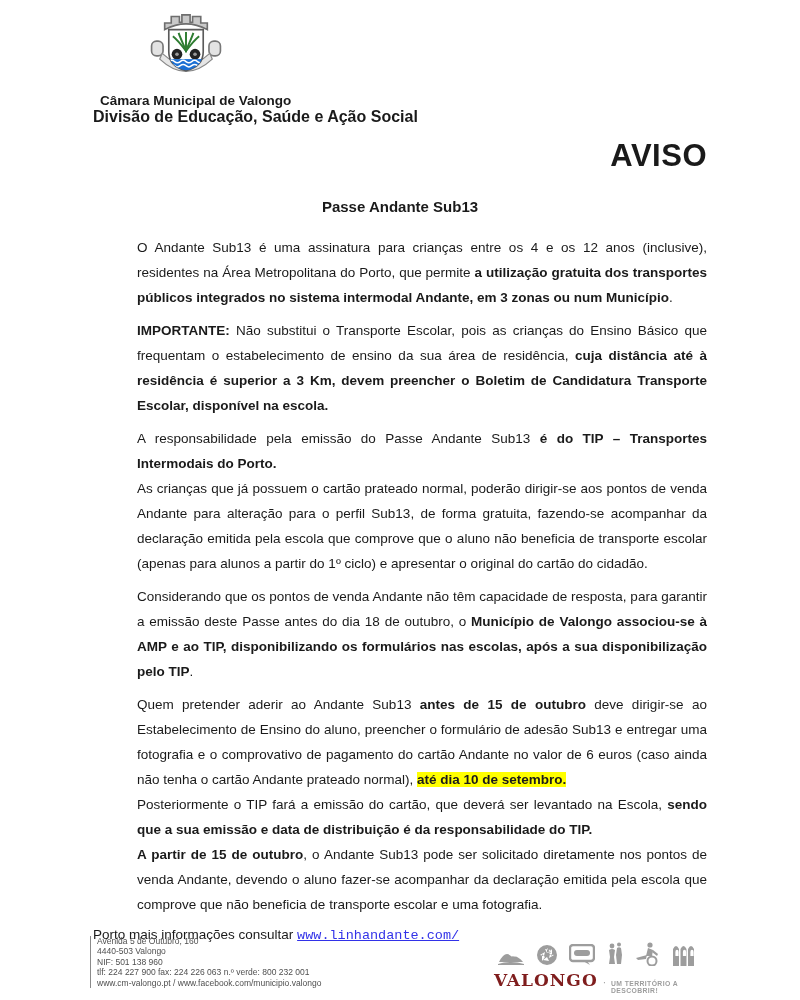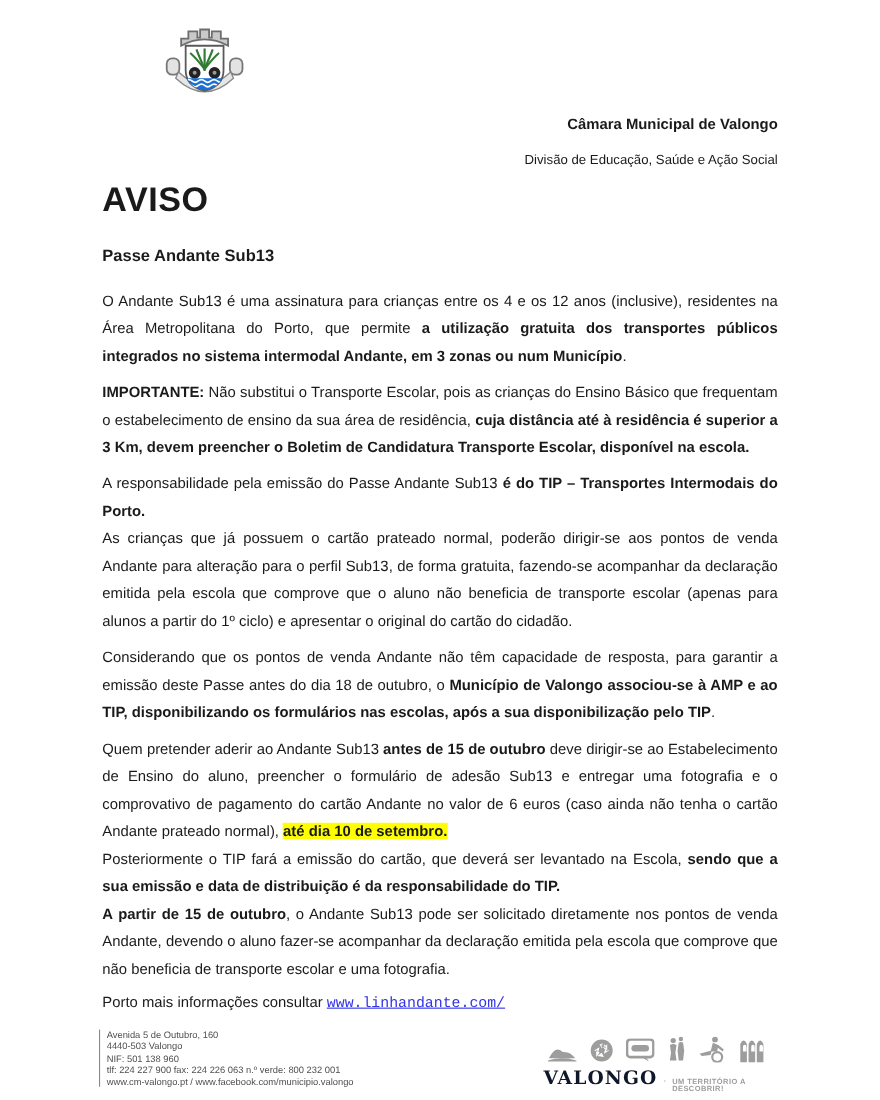--- a/index.html
+++ b/index.html
@@ -2,47 +2,47 @@
 <html style="--hl: #ffff00; --link: #3232e8;"><head>
 <meta charset="utf-8">
 <style>
   html,body{margin:0;padding:0;background:#ffffff;}
   .page{
     position:relative;width:800px;height:1000px;background:#fff;overflow:hidden;
     font-family:"Liberation Sans",sans-serif;color:#1a1a1a;
   }
   .content{position:absolute;left:93px;top:0;width:614px;}
   
-  .letterhead{padding-top:16px;text-align:right;}
+  .letterhead{padding-top:4px;}
   .crest{display:block;margin-left:52px;}
   .org-name{font-size:13.5px;font-weight:bold;margin-top:5px;margin-left:7px;}
-  .org-division{font-size:12px;margin-top:18px;}
+  .org-division{font-size:16px;margin-top:0;font-weight:bold;}
   
-  h1.doc-title{margin:12px 0 0;text-align:left;font-size:31px;font-weight:bold;letter-spacing:.5px;}
-  h2.doc-subtitle{margin:24px 0 0;font-size:15px;font-weight:bold;}
+  h1.doc-title{margin:12px 0 0;text-align:right;font-size:31px;font-weight:bold;letter-spacing:.5px;}
+  h2.doc-subtitle{margin:24px 0 0;text-align:center;font-size:15px;font-weight:bold;}
   
-  .doc-body{margin-top:20px;font-size:13.5px;line-height:25px;text-align:justify;}
+  .doc-body{margin-top:20px;font-size:13.5px;line-height:25px;text-align:justify;margin-left:44px;}
   .doc-body p{margin:0 0 8px;}
   .seg-plain{font-weight:normal;}
   .seg-bold{font-weight:bold;}
   .seg-bold-underline{font-weight:bold;}
   .seg-highlight{font-weight:bold;background:var(--hl,#ffff00);}
   
   .info-line{margin-top:10px;font-size:13.5px;}
   .info-line a{color:var(--link,#3232e8);text-decoration:underline;cursor:pointer;font-family:Liberation Mono, monospace;}
   
   .footer-left{
     position:absolute;left:90px;bottom:12px;border-left:1px solid #8a8a8a;
     padding-left:6px;font-size:8.5px;line-height:10.5px;color:#4f4f4f;
   }
   .footer-right{position:absolute;right:96px;bottom:6px;width:210px;text-align:left;color:#a3a3a3;}
   .icon-row{display:flex;align-items:flex-end;gap:11px;margin-bottom:4px;margin-left:4px;}
   .icon-row svg{display:block;}
   .wordmark-row{display:flex;align-items:baseline;gap:5px;}
-  .wordmark{font-family:"DejaVu Serif",serif;font-weight:bold;font-size:17px;letter-spacing:1px;color:#0f172a;}
+  .wordmark{font-family:"DejaVu Serif",serif;font-weight:bold;font-size:17px;letter-spacing:1px;color:#7f1d1d;}
   .tagline{font-size:6.8px;font-weight:bold;letter-spacing:.4px;color:#9d9d9d;}
   .dotsep{font-size:10px;color:#9d9d9d;}
 </style>
 </head>
 <body>
 
 <div class="page">
   <div class="content">
 
     <div class="letterhead">

